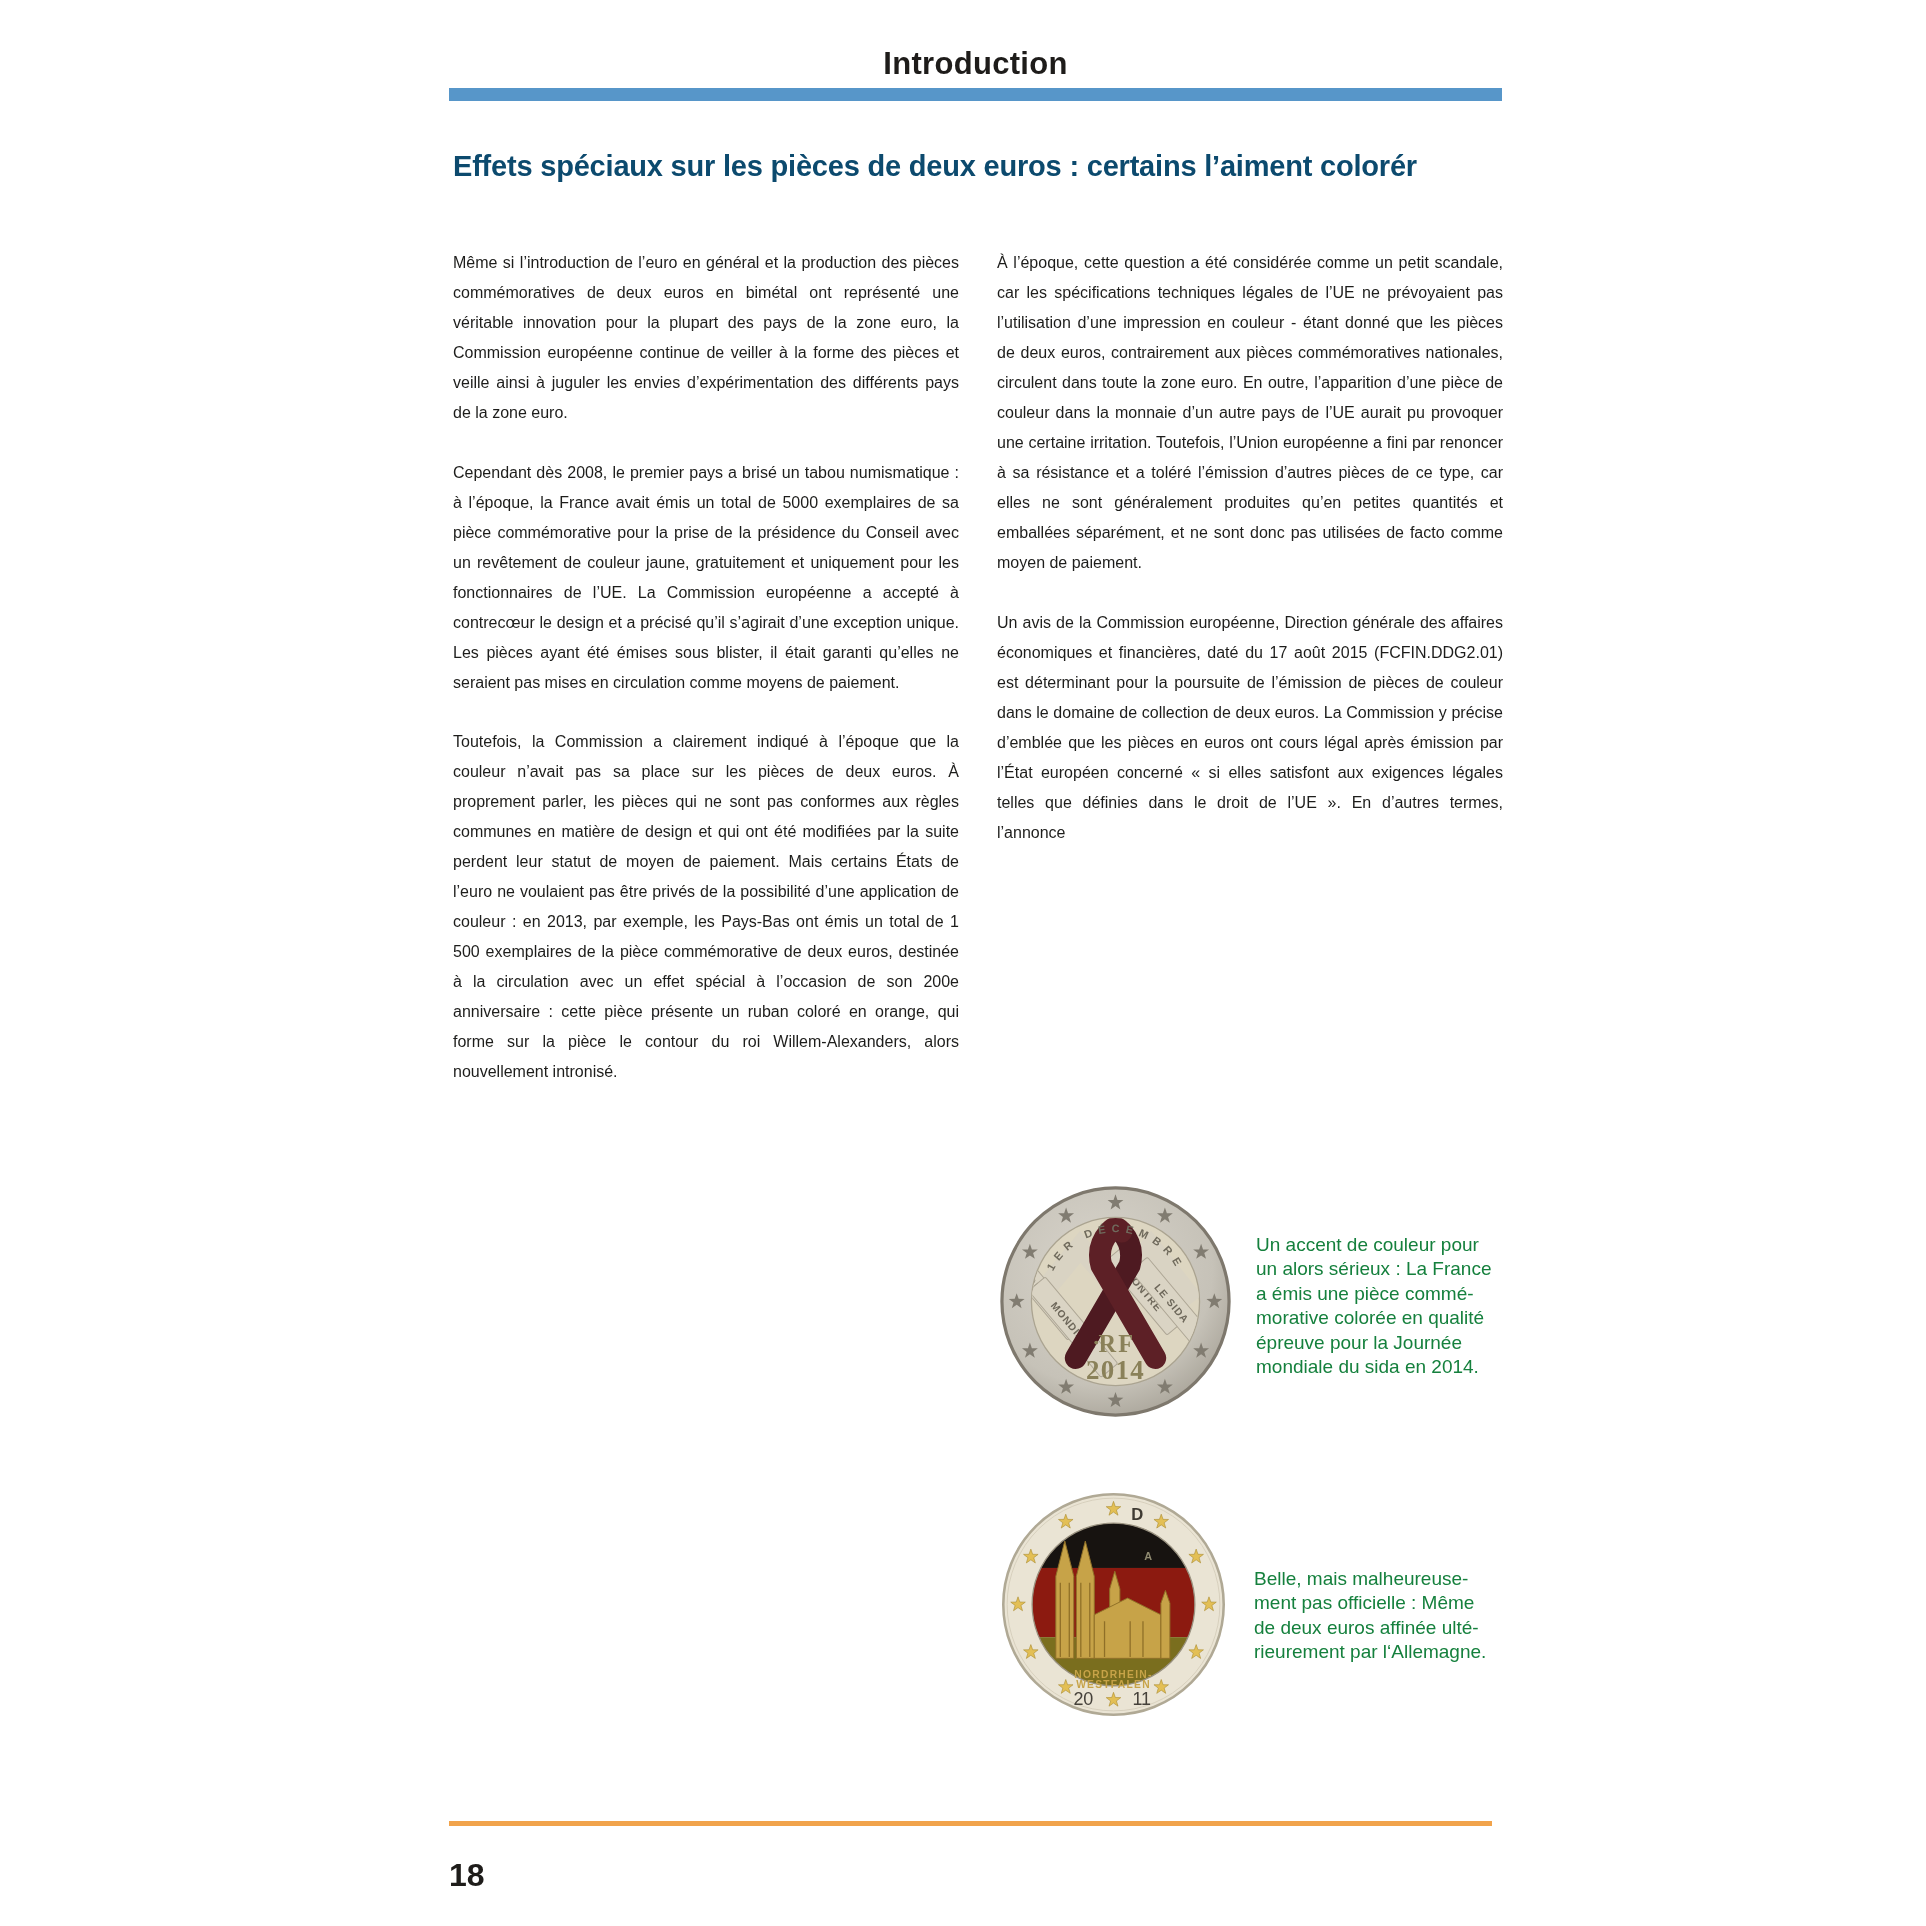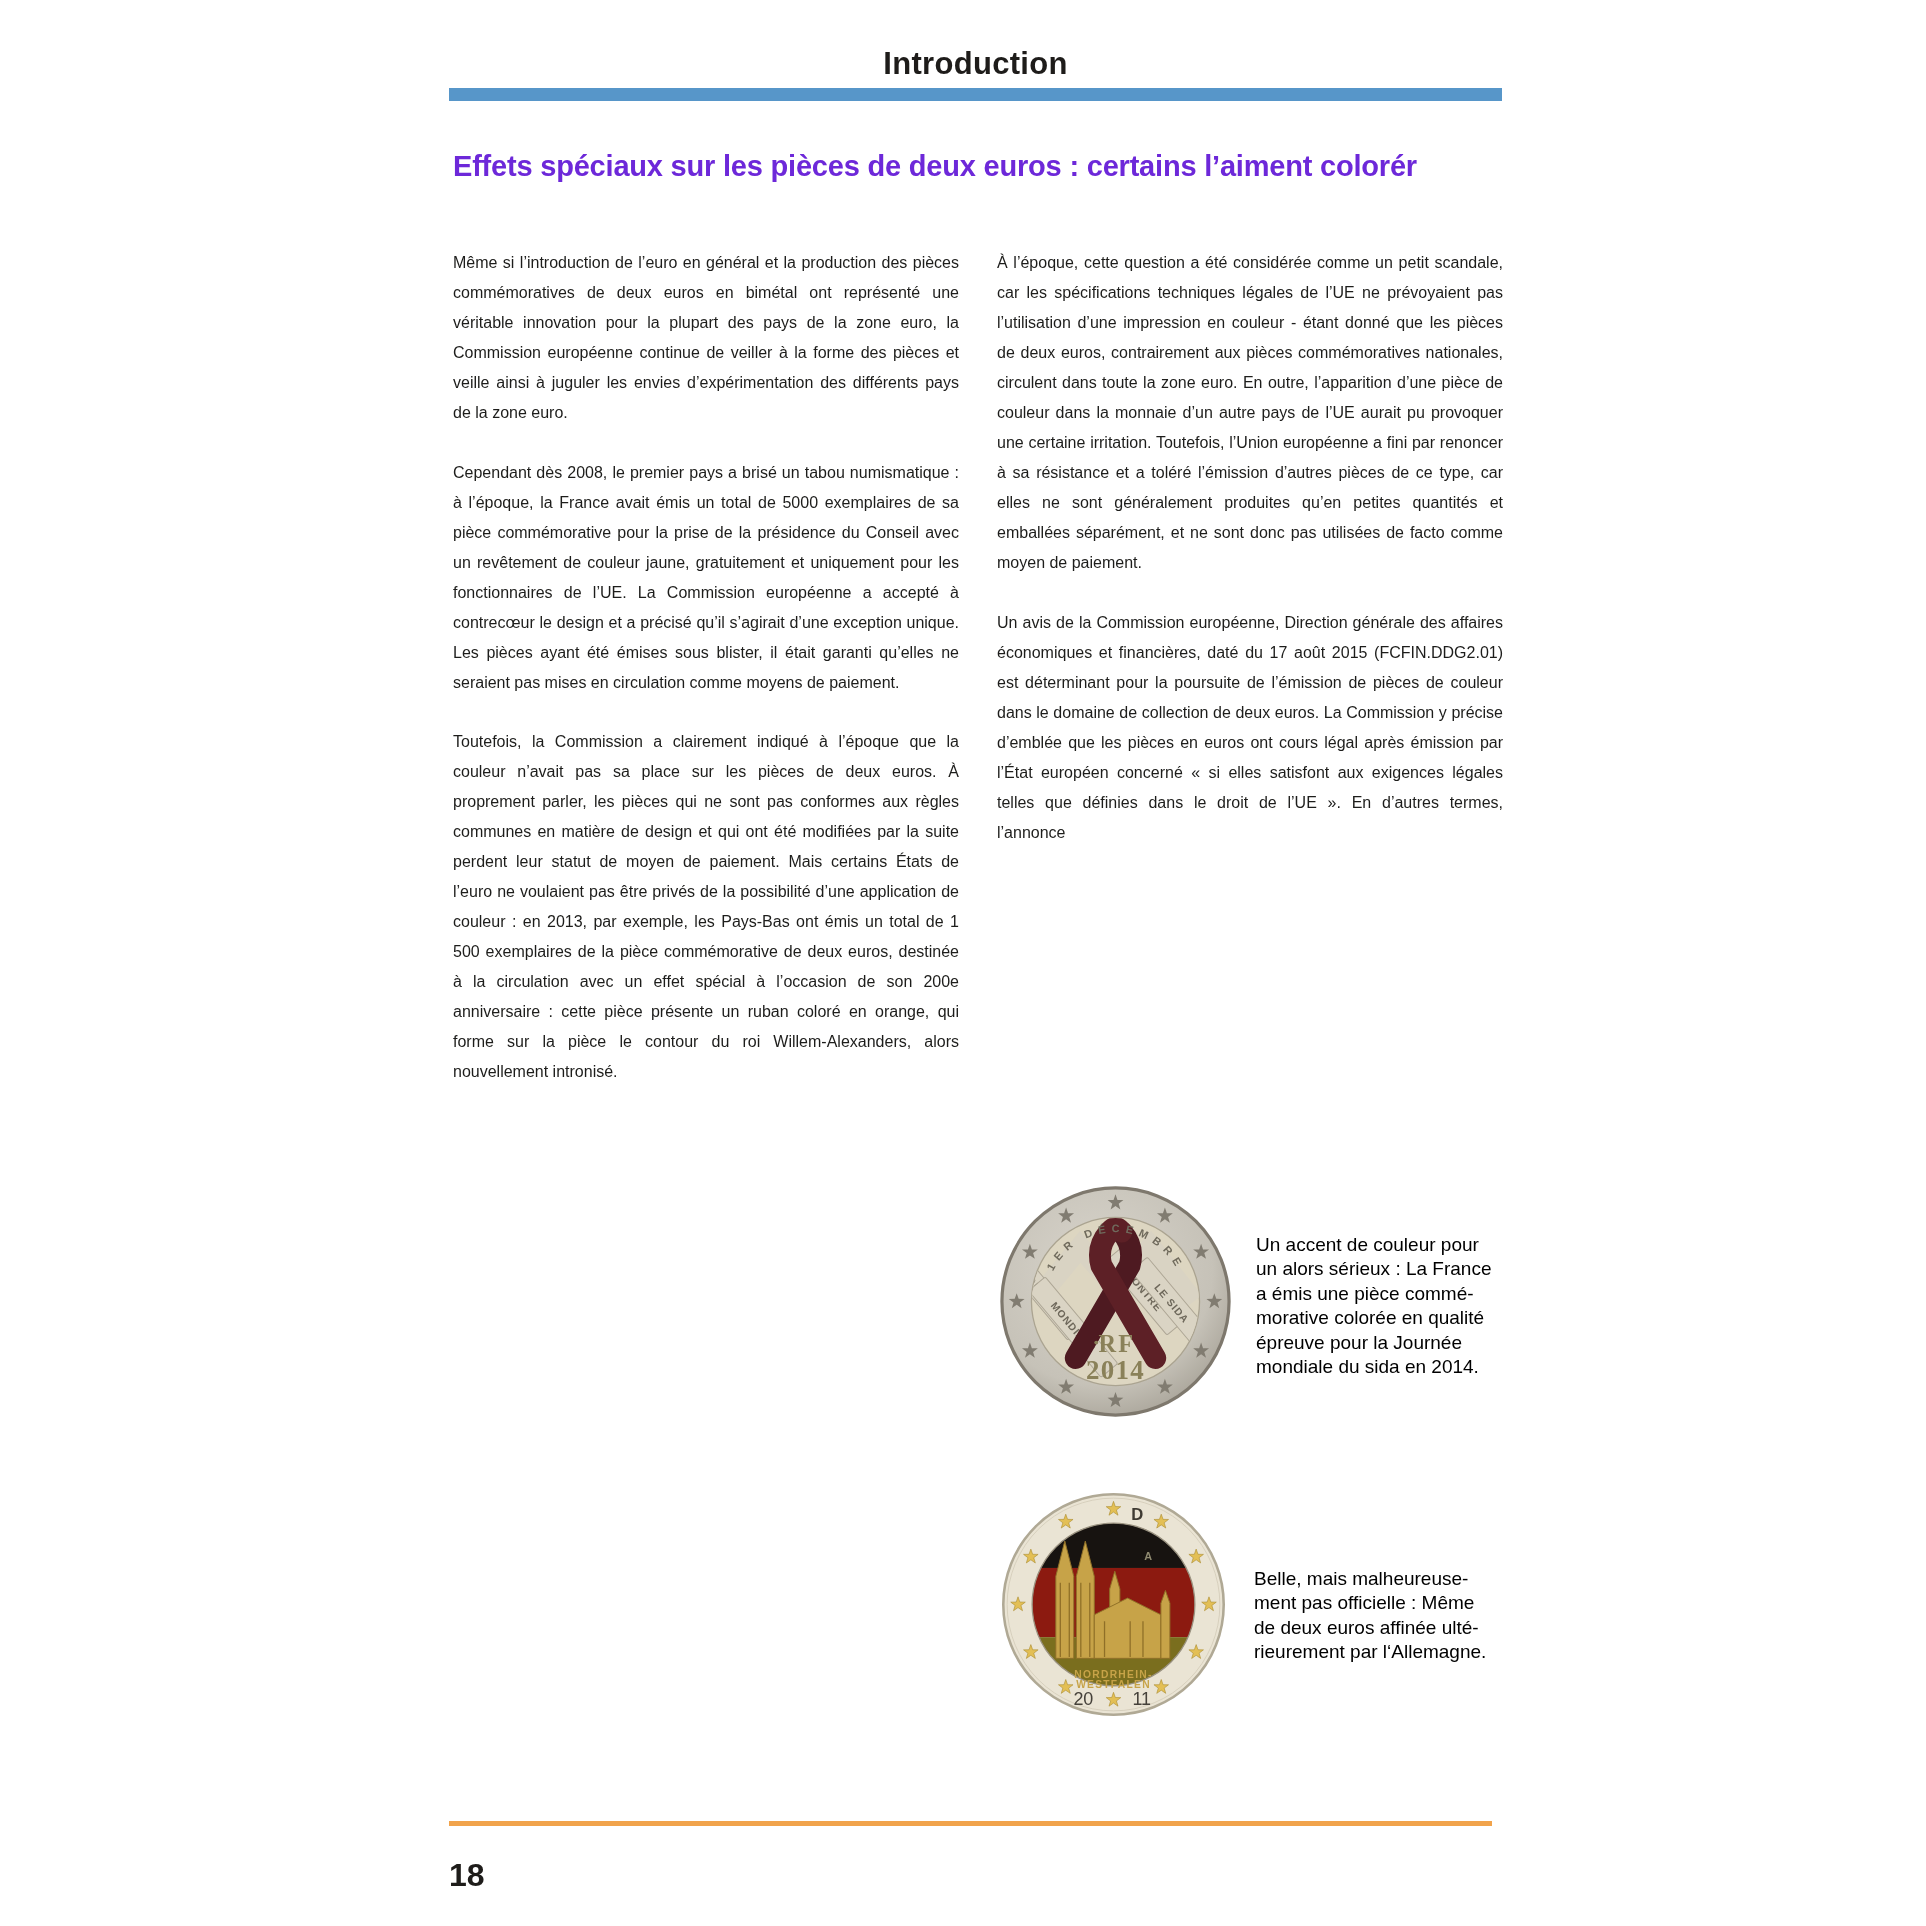--- a/index.html
+++ b/index.html
@@ -17,37 +17,37 @@
     text-align:center;
     font-size:31px;font-weight:bold;color:#1e1c1a;
     letter-spacing:0.3px;
   }
   .head-rule{
     position:absolute;left:449px;top:88px;width:1053px;height:13px;
     background:#5796c9;
   }
   .article-title{
     position:absolute;left:453px;top:150px;width:1091px;
-    font-size:29px;font-weight:bold;color:#6d28d9;
+    font-size:29px;font-weight:bold;color:#0c4a6e;
     letter-spacing:-0.2px;white-space:nowrap;
   }
   .col{
     position:absolute;top:248px;width:506px;
     font-size:16px;line-height:30px;
     text-align:justify;
   }
   .col p{margin:0 0 29.5px 0;padding:0;}
   .col-left{left:453px;}
   .col-right{left:997px;}
   .figure-coin{position:absolute;}
   .fig1-coin{left:1000px;top:1186px;width:231px;height:231px;}
   .fig2-coin{left:1002px;top:1493px;width:223px;height:223px;}
   .caption{
     position:absolute;
-    font-size:19px;line-height:24.4px;color:#000000;
+    font-size:19px;line-height:24.4px;color:#15803d;
   }
   .caption1{left:1256px;top:1233px;width:270px;}
   .caption2{left:1254px;top:1567px;width:276px;}
   .foot-rule{
     position:absolute;left:449px;top:1821px;width:1043px;height:5.1px;
     background:#f1a34b;
   }
   .page-number{
     position:absolute;left:449px;top:1857px;
     font-size:32px;font-weight:bold;color:#1e1c1a;

